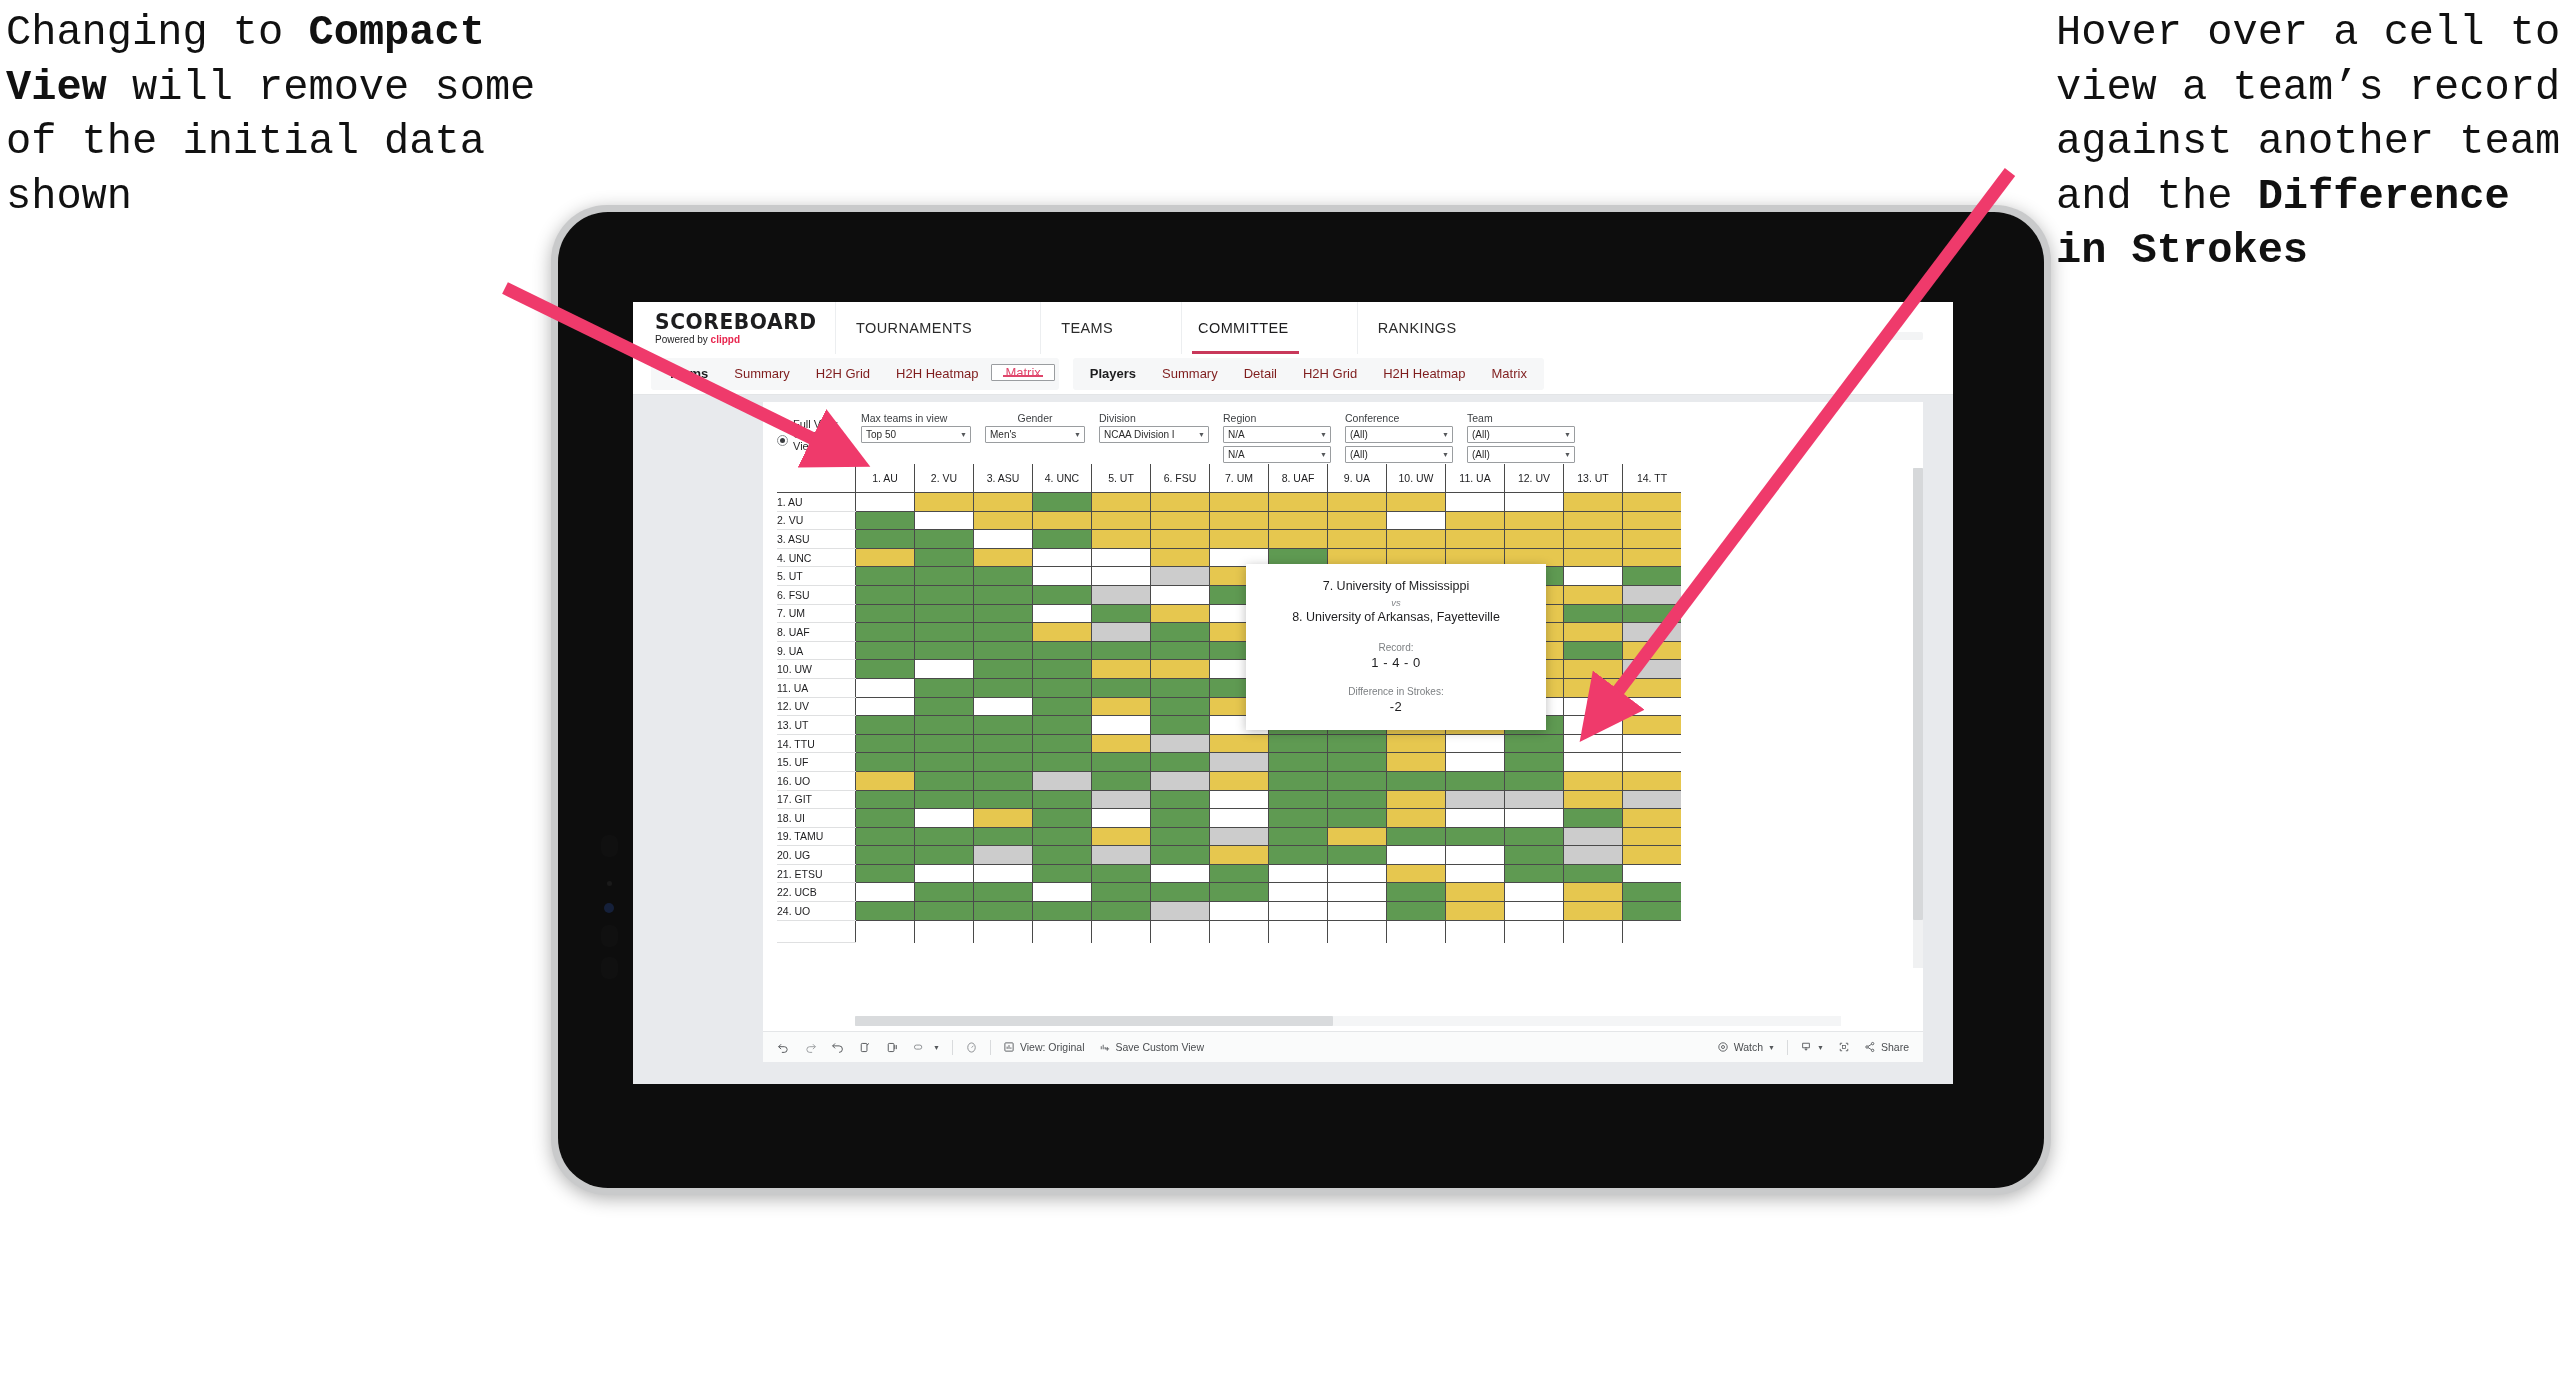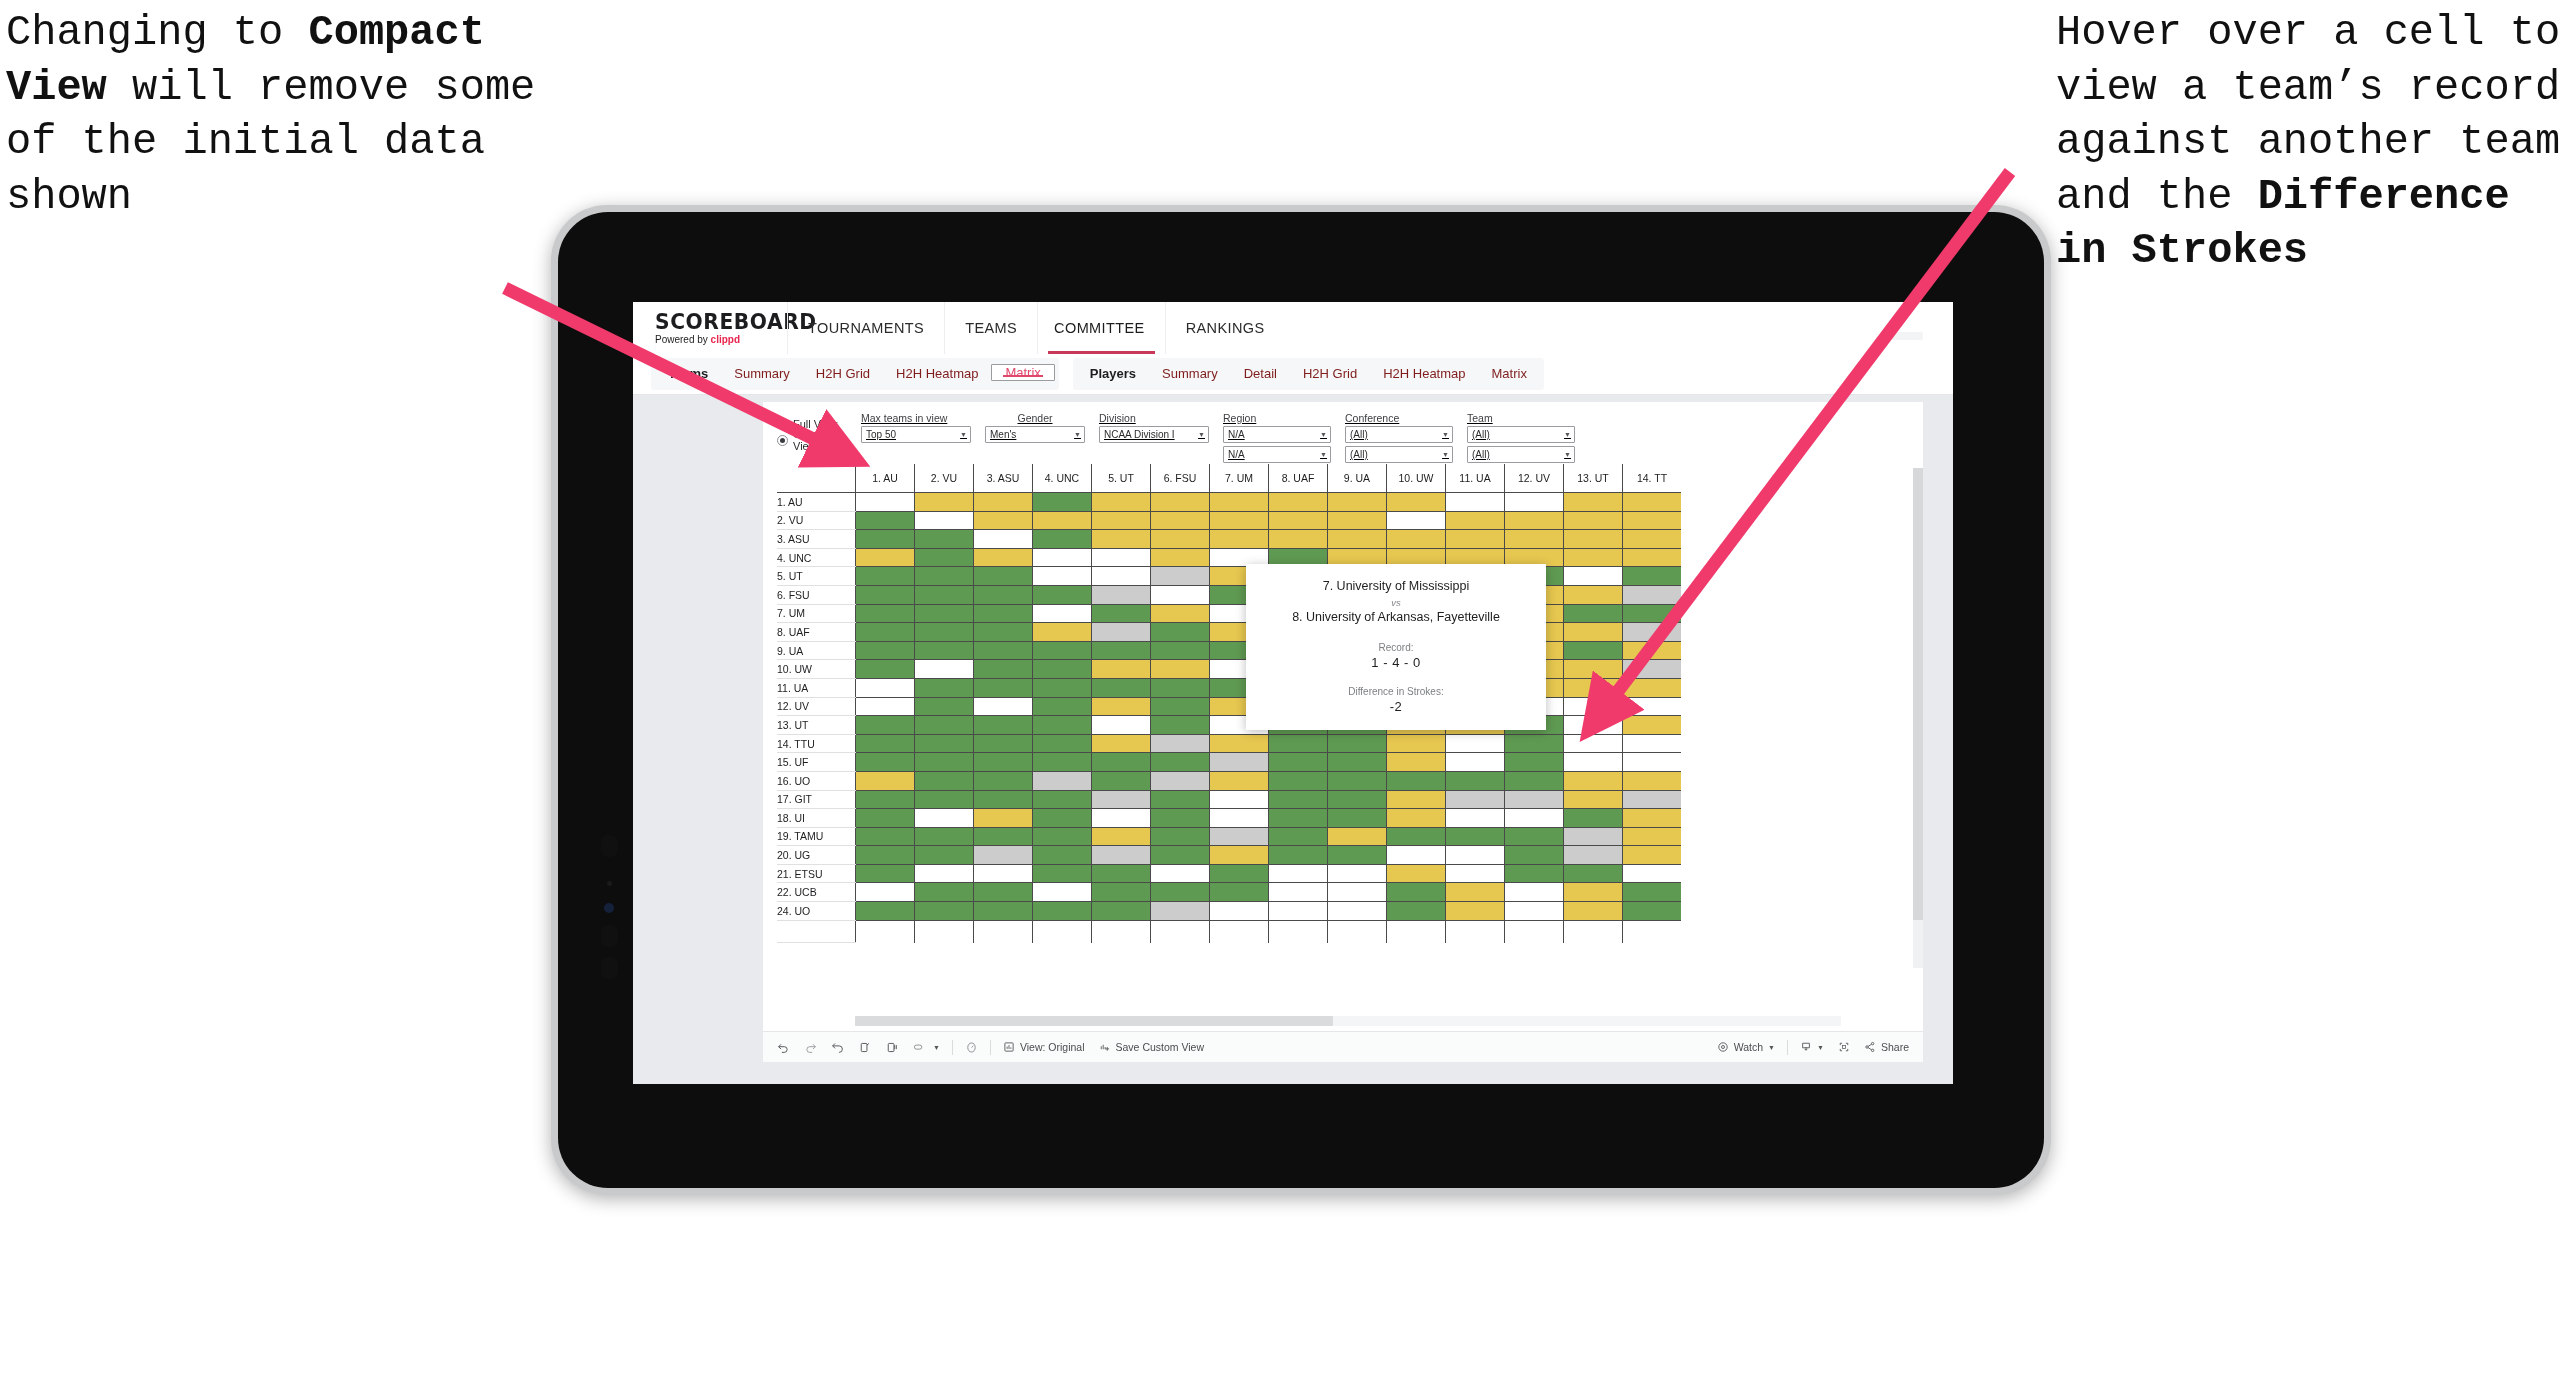--- a/index.html
+++ b/index.html
@@ -52,20 +52,21 @@
     font-weight:bold;font-size:22px;letter-spacing:.6px;color:#1d1d1f;
     transform:scaleX(.92);transform-origin:left center;
   }
   #logo .sub{font-size:10px;color:#1d1d1f;margin-top:2px;}
   #logo .sub em{font-style:normal;color:#e8254e;font-weight:bold;}
   #topnav{display:flex;height:52px;margin-left:14px;}
   #topnav .item{
     display:flex;align-items:center;padding:0 20px;font-size:14.5px;
     color:#2b2b2b;letter-spacing:.4px;position:relative;
     border-left:1px solid #eceef0;
+    margin-left:48px;
   }
   #topnav .item.active{color:#1d1d1f;padding-left:16px;}
   #topnav .item.active::after{
     content:"";position:absolute;left:10px;right:10px;bottom:0;height:3px;background:#c8385a;
   }
   #header-ghost{position:absolute;right:30px;top:30px;width:40px;height:8px;background:#f3f4f5;border-radius:2px;}
 
   
   #subnav{
     position:absolute;left:0;top:52px;width:1320px;height:40px;
@@ -86,21 +87,21 @@
     background:#ffffff;
   }
 
   
   #filters{position:absolute;left:14px;top:10px;right:10px;height:48px;display:flex;align-items:flex-start;}
   .radios{width:84px;padding-top:4px;}
   .radio-row{display:flex;align-items:center;height:16px;font-size:11px;color:#2b2b2b;}
   .rdot{width:9px;height:9px;border:1px solid #8a8d90;border-radius:50%;margin-right:5px;background:#fff;
         display:inline-block;position:relative;flex:0 0 auto;}
   .rdot.on::after{content:"";position:absolute;left:2px;top:2px;width:5px;height:5px;border-radius:50%;background:#3a3d40;}
-  .fgroup{margin-right:14px;text-decoration:underline;}
+  .fgroup{margin-right:14px;}
   .fgroup .flabel{font-size:10.5px;color:#3b3e41;margin-bottom:2px;white-space:nowrap;}
   .sel{
     height:15px;border:1px solid #9a9da0;background:#fff;border-radius:1px;
     display:flex;align-items:center;justify-content:space-between;
     font-size:10px;color:#2b2b2b;padding:0 3px 0 4px;margin-bottom:3px;
     white-space:nowrap;overflow:hidden;
   }
   .caret{font-size:7px;color:#55585b;margin-left:4px;}
 
   

